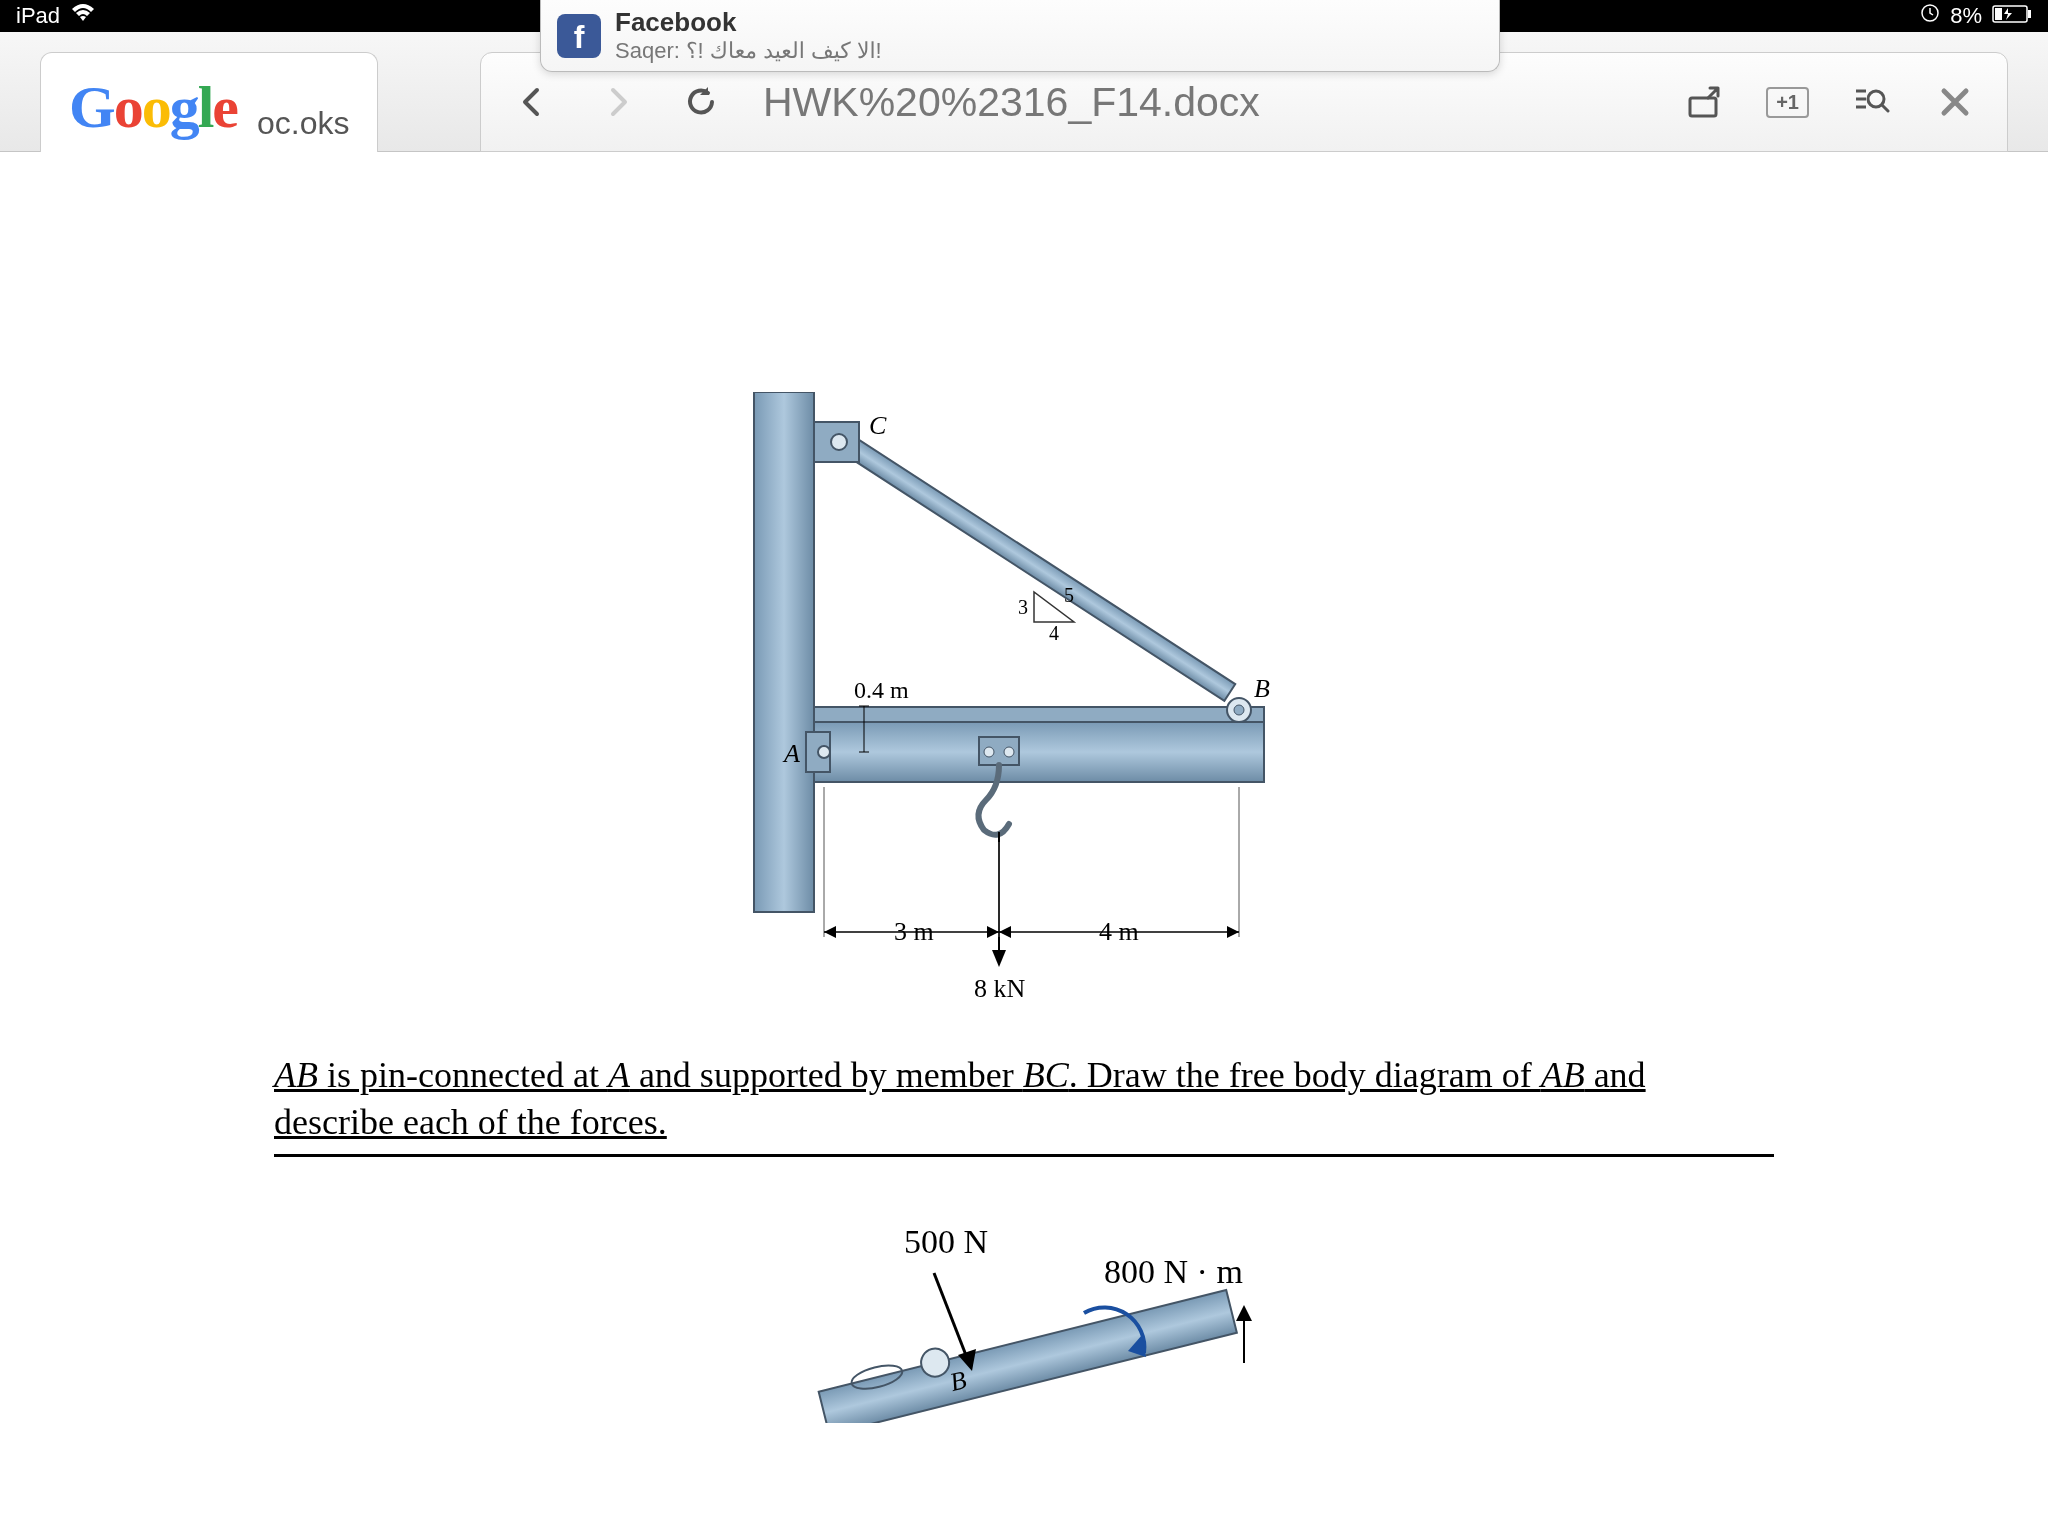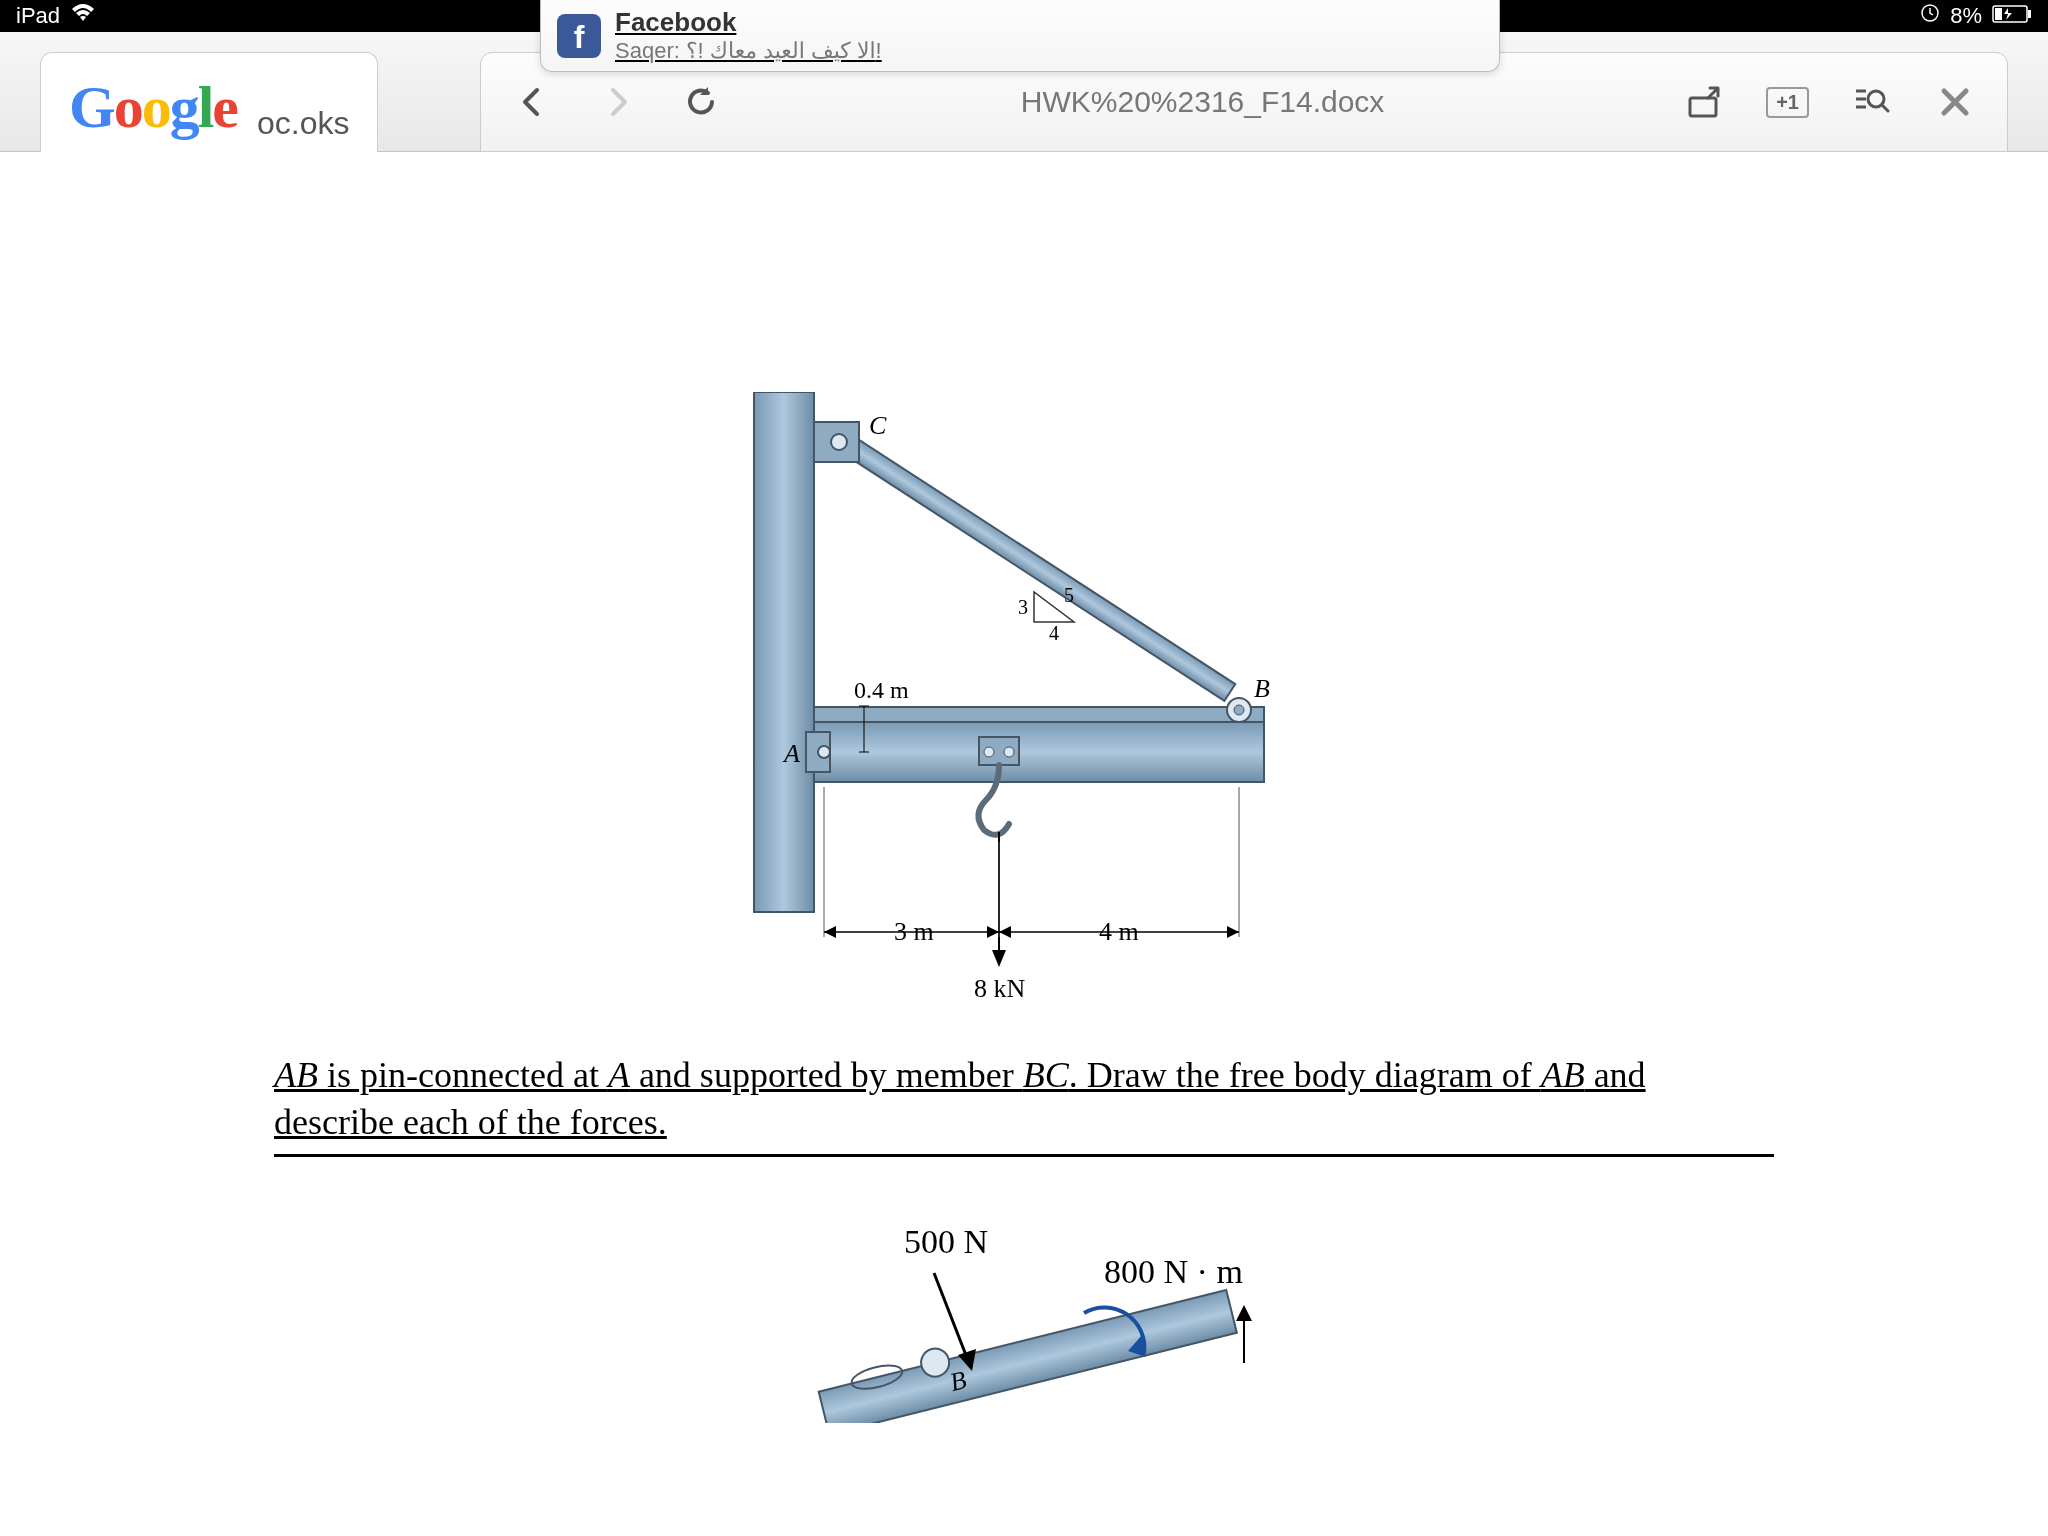--- a/index.html
+++ b/index.html
@@ -76,22 +76,21 @@
   height: 44px;
   display: flex;
   align-items: center;
   justify-content: center;
   color: #555;
   font-size: 36px;
 }
 .nav-btn.disabled { color: #ccc; }
 .url-text {
   flex: 1;
-  text-align: center;
-  font-size: 30px;
+  font-size: 41px;
   color: #777;
 }
 .nav-right { display: flex; gap: 40px; align-items: center; }
 .plus-one {
   border: 2px solid #999;
   border-radius: 4px;
   padding: 2px 8px;
   font-size: 20px;
   color: #666;
   font-weight: bold;
@@ -120,21 +119,21 @@
   border-radius: 8px;
   display: flex;
   align-items: flex-end;
   justify-content: center;
   color: #fff;
   font-size: 32px;
   font-weight: bold;
   font-family: Helvetica;
   padding-bottom: 2px;
 }
-.notif-text { display: flex; flex-direction: column; text-decoration: underline; }
+.notif-text { display: flex; flex-direction: column; }
 .notif-title { font-size: 26px; font-weight: bold; color: #333; }
 .notif-sub { font-size: 22px; color: #777; direction: ltr; }
 .document-area {
   position: absolute;
   top: 152px;
   left: 0;
   right: 0;
   bottom: 0;
   background: #fff;
   padding-top: 240px;

